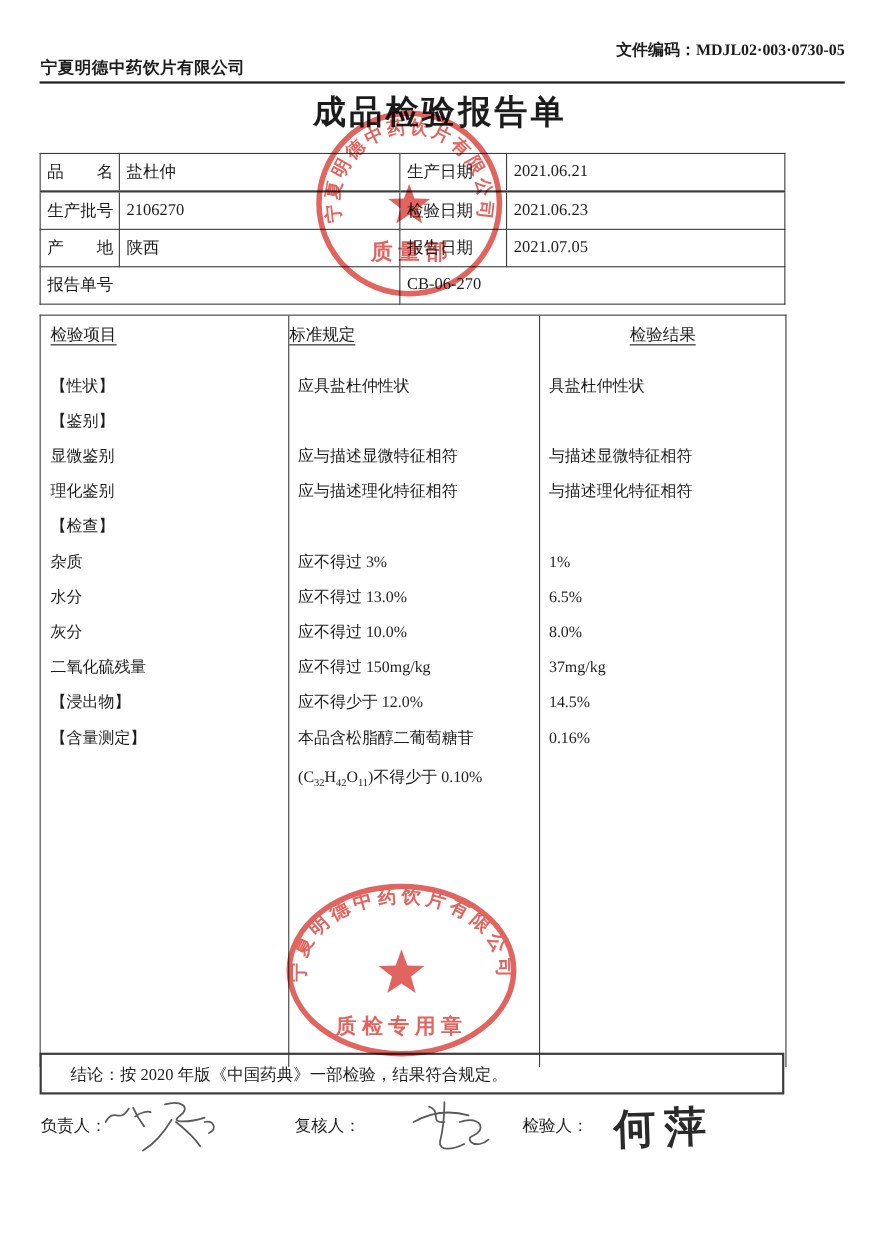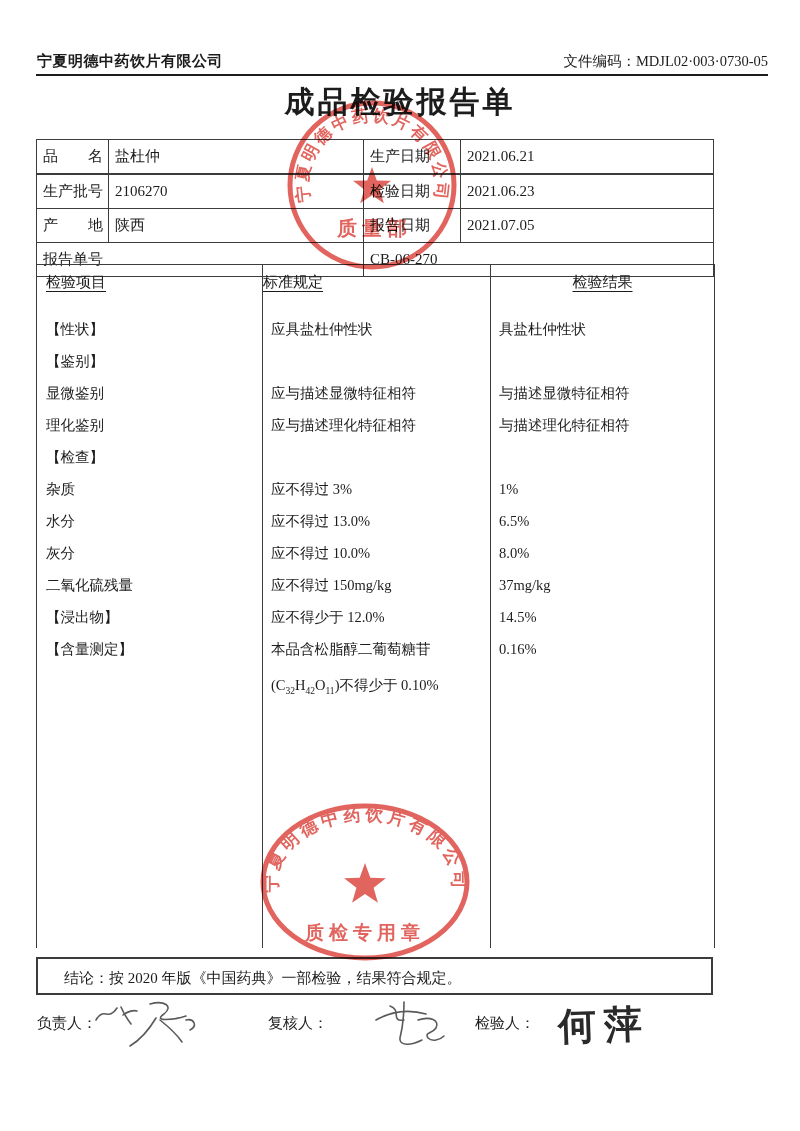--- a/index.html
+++ b/index.html
@@ -4,30 +4,30 @@
 <style>
   html,body{margin:0;padding:0;}
   body{
     width:800px;height:1131px;background:#ffffff;position:relative;
     font-family:"Liberation Serif","DejaVu Serif",serif;color:#1c1c1c;
     overflow:hidden;
   }
   .abs{position:absolute;}
   
   .hdr-company{left:37px;top:52px;font-size:15px;font-weight:bold;letter-spacing:.5px;}
-  .hdr-code{right:32px;top:52px;font-size:14.5px;font-weight:normal;}
+  .hdr-code{right:32px;top:36px;font-size:14.5px;font-weight:bold;}
   .head-rule{left:36px;top:74px;width:732px;height:0;border-top:2.5px solid #1d1d1d;}
   .doc-title{left:0;top:82px;width:800px;text-align:center;font-size:30px;font-weight:bold;letter-spacing:3px;}
   
   table.info{position:absolute;left:36px;top:139px;width:677px;border-collapse:collapse;table-layout:fixed;font-size:15px;border-radius:29px;}
   table.info td{border:1px solid #3c3c3c;padding:0 6px;height:33px;vertical-align:middle;white-space:nowrap;overflow:hidden;}
   table.info tr.thick td{border-bottom-width:2px;}
   td.lbl{font-weight:normal;}
   
-  .rtable{left:36px;top:264px;width:677px;height:683px;border-top:1.5px solid #3c3c3c;border-left:1px solid #3c3c3c;border-right:1px solid #3c3c3c;text-decoration:underline;}
+  .rtable{left:36px;top:286px;width:677px;height:683px;border-top:1.5px solid #3c3c3c;border-left:1px solid #3c3c3c;border-right:1px solid #3c3c3c;text-decoration:underline;}
   .vline{position:absolute;top:0;bottom:0;width:1px;background:#3c3c3c;}
   .rhead{position:absolute;top:8px;font-size:15px;}
   .rhead u{text-underline-offset:4px;}
   .rrow{position:absolute;left:0;right:0;height:32px;line-height:32px;font-size:14.5px;white-space:nowrap;}
   .c-item{position:absolute;left:9px;width:205px;}
   .c-std{position:absolute;left:234px;width:216px;}
   .c-res{position:absolute;left:462px;width:205px;}
   sub{font-size:9.5px;text-align:right;}
   
   .concl{left:36px;top:957px;width:677px;height:38px;border:2px solid #3c3c3c;line-height:38px;font-size:15px;padding-left:26px;box-sizing:border-box;background:transparent;}

